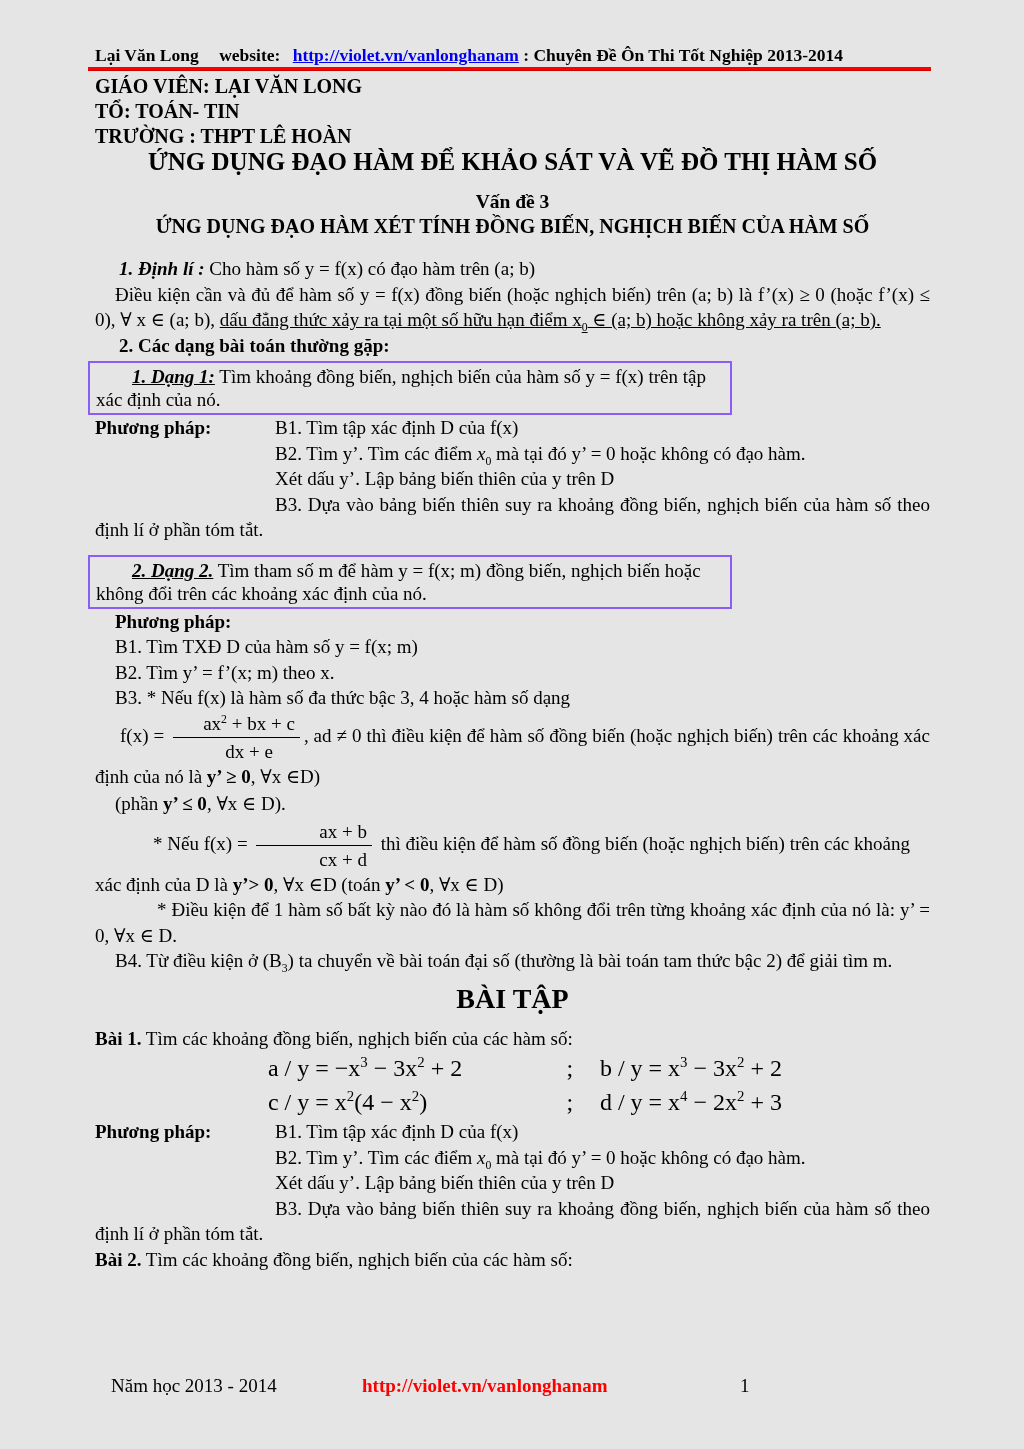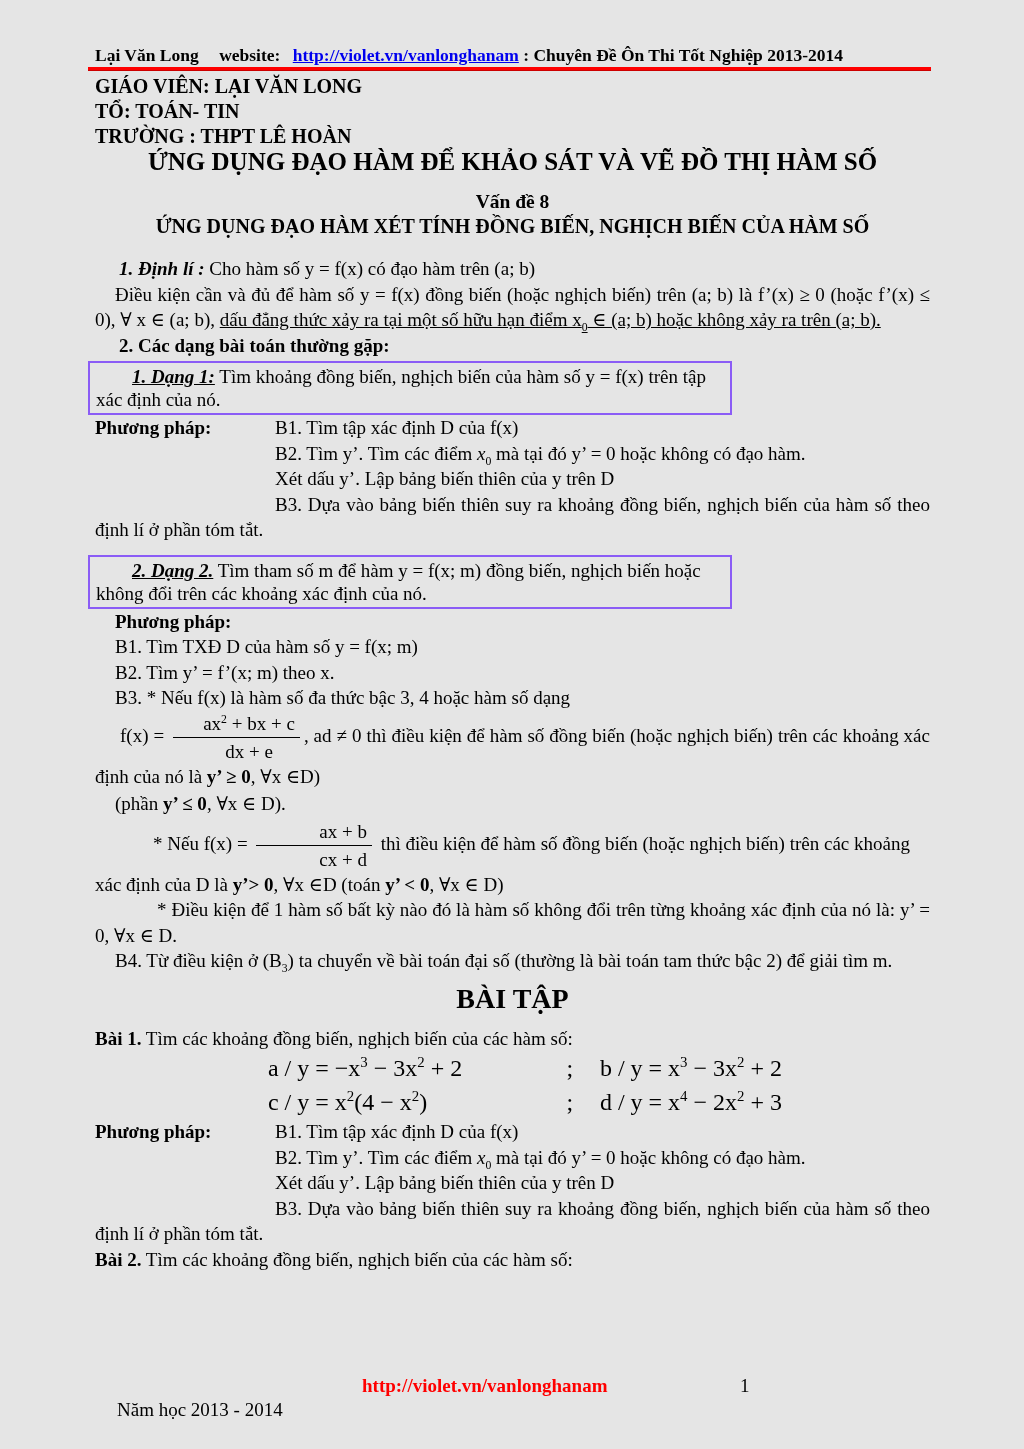--- a/index.html
+++ b/index.html
@@ -50,21 +50,21 @@
   .cond2{text-indent:58px;margin-top:2px;}
   .const-note{text-indent:62px;text-align:justify;}
   .b4{text-indent:20px;text-align:justify;}
 
   .bt-title{text-align:center;font-weight:bold;font-size:28px;margin:12px 0 14px 0;line-height:26px;}
   .eq-row{display:flex;padding-left:25px;font-size:24px;line-height:34px;align-items:baseline;justify-content:center;}
   .eq-col-a{flex:0 0 272px;}
   .eq-sep{flex:0 0 60px;text-align:center;}
 
   .footer{position:absolute;top:1374px;left:0;width:1024px;font-size:19px;line-height:24px;}
-  .footer .fy{position:absolute;left:117px;margin-top:24px;}
+  .footer .fy{position:absolute;left:111px;}
   .footer .fu{position:absolute;left:362px;color:#ff0000;font-weight:bold;}
   .footer .fp{position:absolute;left:740px;}
 </style>
 </head>
 <body>
 
 <div class="page">
   <div class="content">
 
     <div class="hdr">
@@ -73,21 +73,21 @@
       <a href="#" title="http://violet.vn/vanlonghanam">http://violet.vn/vanlonghanam</a>
       <span>: Chuyên Đề Ôn Thi Tốt Nghiệp 2013-2014</span>
     </div>
     <div class="red-rule"></div>
 
     <div class="info-line">GIÁO VIÊN: LẠI VĂN LONG</div>
     <div class="info-line">TỔ: TOÁN- TIN</div>
     <div class="info-line">TRƯỜNG : THPT LÊ HOÀN</div>
     <div class="doc-title">ỨNG DỤNG ĐẠO HÀM ĐỂ KHẢO SÁT VÀ VẼ ĐỒ THỊ HÀM SỐ</div>
 
-    <div class="kicker body-text">Vấn đề 8</div>
+    <div class="kicker body-text">Vấn đề 3</div>
     <div class="topic-title">ỨNG DỤNG ĐẠO HÀM XÉT TÍNH ĐỒNG BIẾN, NGHỊCH BIẾN CỦA HÀM SỐ</div>
 
     <div class="body-text">
       <p class="p-theorem1"><span class="b i">1. Định lí : </span><span>Cho hàm số y = f(x) có đạo hàm trên (a; b)</span></p>
       <p class="p-theorem2"><span>Điều kiện cần và đủ để hàm số y = f(x) đồng biến (hoặc nghịch biến) trên (a; b) là f’(x) ≥ 0 (hoặc f’(x) ≤ 0), ∀ x ∈ (a; b), </span><span class="u">dấu đẳng thức xảy ra tại một số hữu hạn điểm x</span><sub class="u">0</sub><span class="u"> ∈ (a; b) hoặc không xảy ra trên (a; b).</span></p>
       <p class="forms-heading">2. Các dạng bài toán thường gặp:</p>
 
       <div class="frame-box"><span class="lead-indent"></span><span><span class="b i u">1. Dạng 1:</span><span> Tìm khoảng đồng biến, nghịch biến của hàm số y = f(x) trên tập xác định của nó.</span></span></div>
 
       <div class="method-row">

